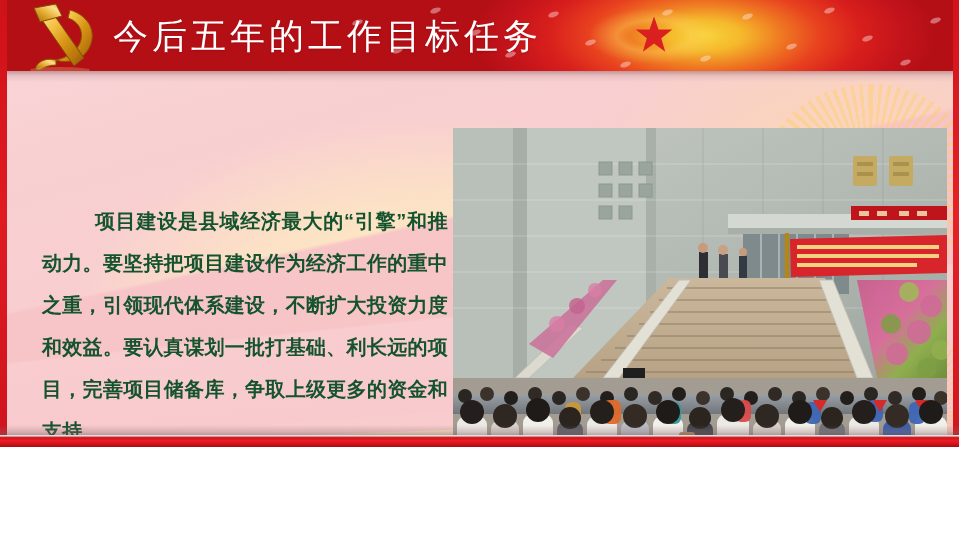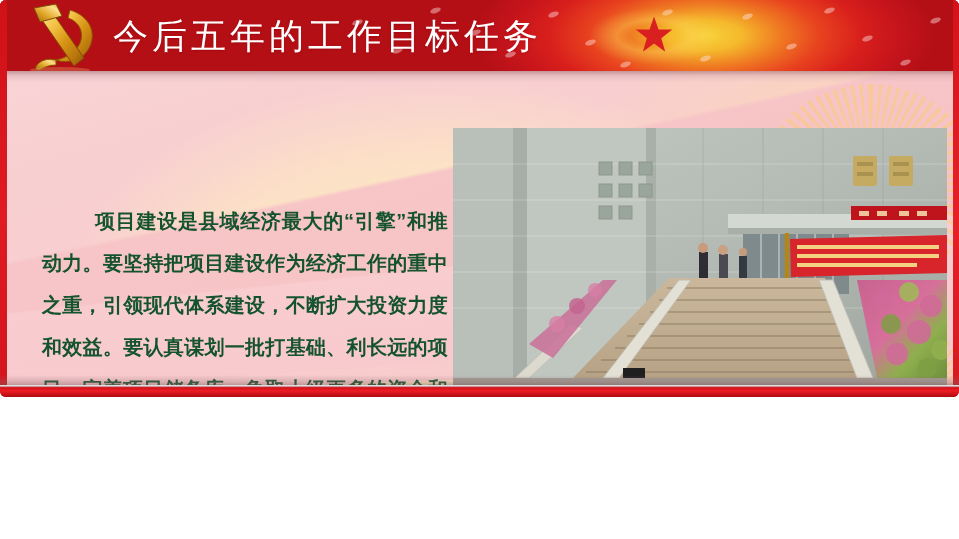--- a/index.html
+++ b/index.html
@@ -1,18 +1,18 @@
 <!DOCTYPE html>
 <html><head>
 <meta charset="utf-8">
 <style>
   html,body{margin:0;padding:0;background:#fff;}
   body{width:959px;height:539px;overflow:hidden;font-family:"Liberation Sans","DejaVu Sans",sans-serif;}
 
-  .slide{position:relative;width:959px;height:397px;overflow:hidden;background:#f7c9ca;border-radius:6px;}
+  .slide{position:relative;width:959px;height:447px;overflow:hidden;background:#f7c9ca;}
 
   
   .bg-base{
     position:absolute;inset:0;
     background:
       radial-gradient(ellipse 520px 300px at 46% 74%, rgba(255,244,190,.95) 0%, rgba(255,240,190,.55) 45%, rgba(255,236,200,0) 72%),
       linear-gradient(165deg, #f9d6d8 0%, #f8cfd1 28%, #f9cdcf 55%, #f6c3c6 100%);
   }
   .bg-glow-tr{
     position:absolute;right:-60px;top:60px;width:460px;height:420px;

